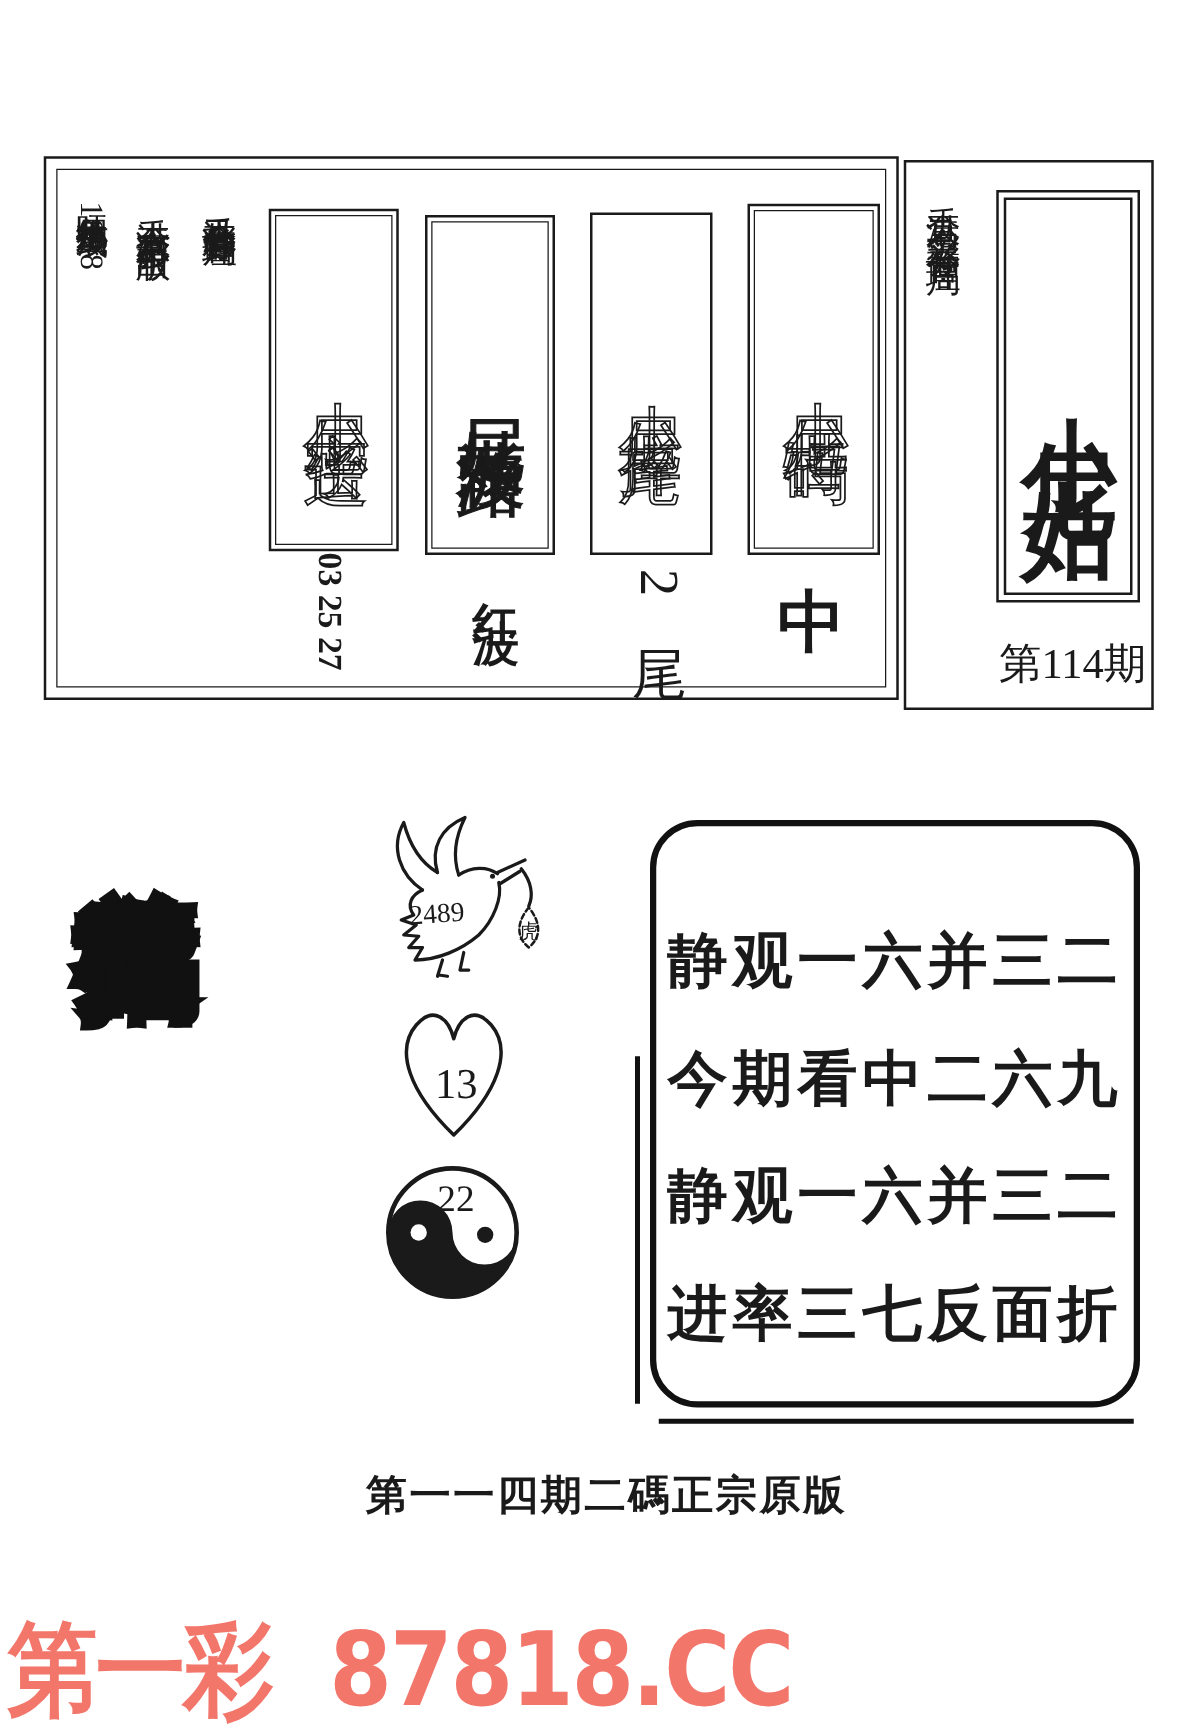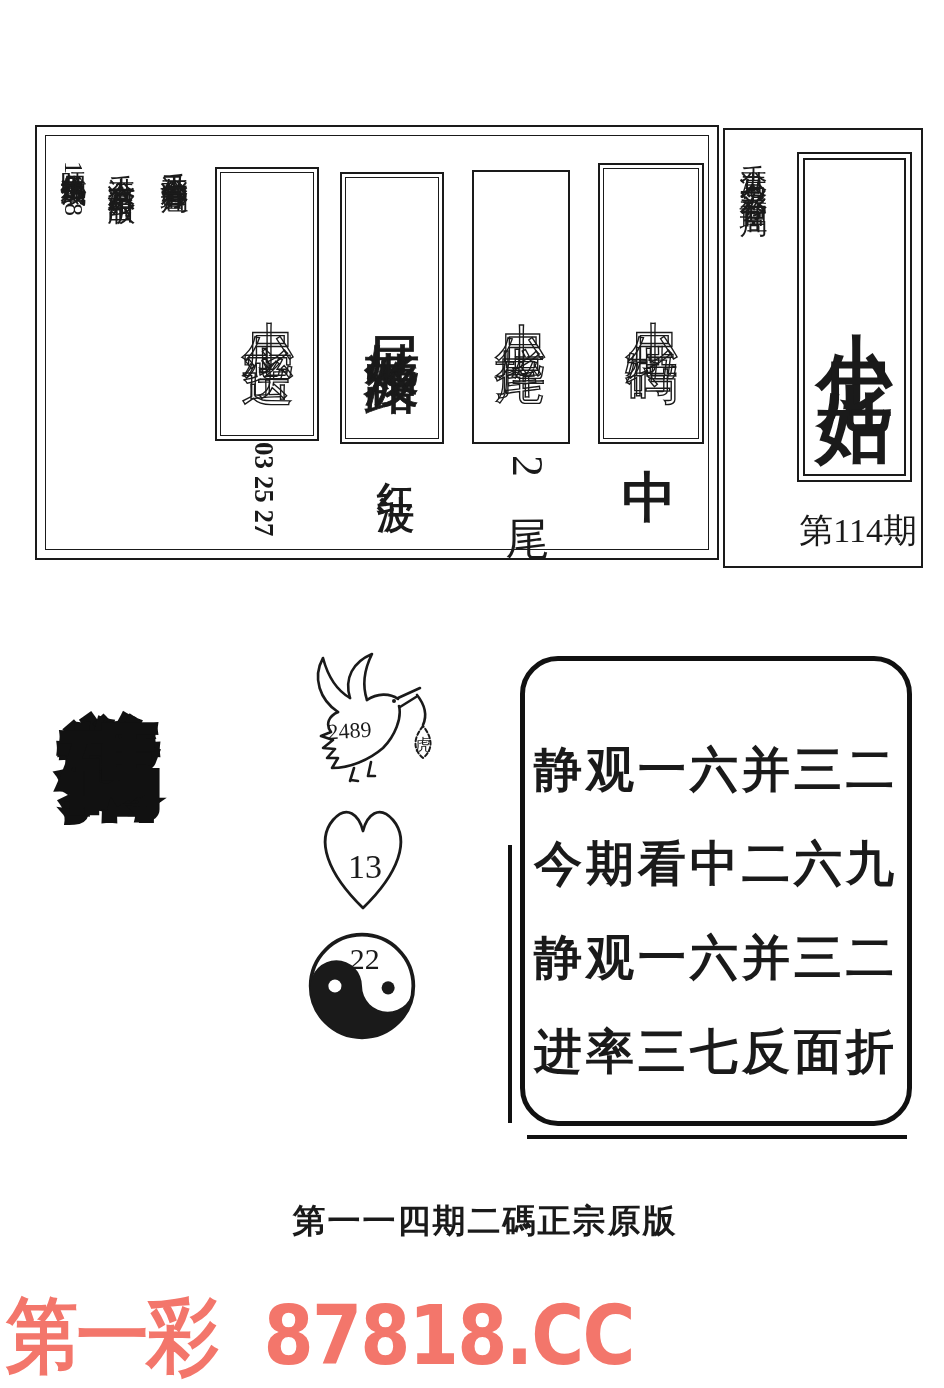--- a/index.html
+++ b/index.html
@@ -21,21 +21,21 @@
   .vtitle{writing-mode:vertical-rl;text-orientation:upright;font-family:"DejaVu Sans","Liberation Sans",sans-serif;
           font-weight:900;font-size:100px;letter-spacing:3px;-webkit-text-stroke:5px #111;line-height:1.18;}
   
   .poembox{position:absolute;left:520px;top:656px;width:392px;height:470px;border:5px solid #111;
            border-radius:38px;display:flex;flex-direction:column;padding:85px 0 0 0;box-sizing:border-box;
            row-gap:46px;background:#fff;}
   .poemline{height:48px;line-height:48px;text-align:center;font-weight:bold;font-size:48px;letter-spacing:4px;
             font-family:"Liberation Serif",serif;}
   .shadowline{position:absolute;background:#111;}
   .caption{position:absolute;left:270px;top:1174px;width:430px;text-align:center;
-           font-weight:bold;font-size:33px;letter-spacing:2px;font-family:"Liberation Serif",serif;margin-top:25px;}
+           font-weight:bold;font-size:33px;letter-spacing:2px;font-family:"Liberation Serif",serif;}
   .footer{position:absolute;left:6px;top:1282px;font-family:"DejaVu Sans","Liberation Sans",sans-serif;
           font-weight:900;font-size:82px;letter-spacing:-2px;white-space:nowrap;
           transform:scaleX(0.88);transform-origin:left center;}
   svg text{font-family:"Liberation Serif",serif;fill:#1a1a1a;}
 </style>
 </head>
 <body>
 
 <div id="page">
 

